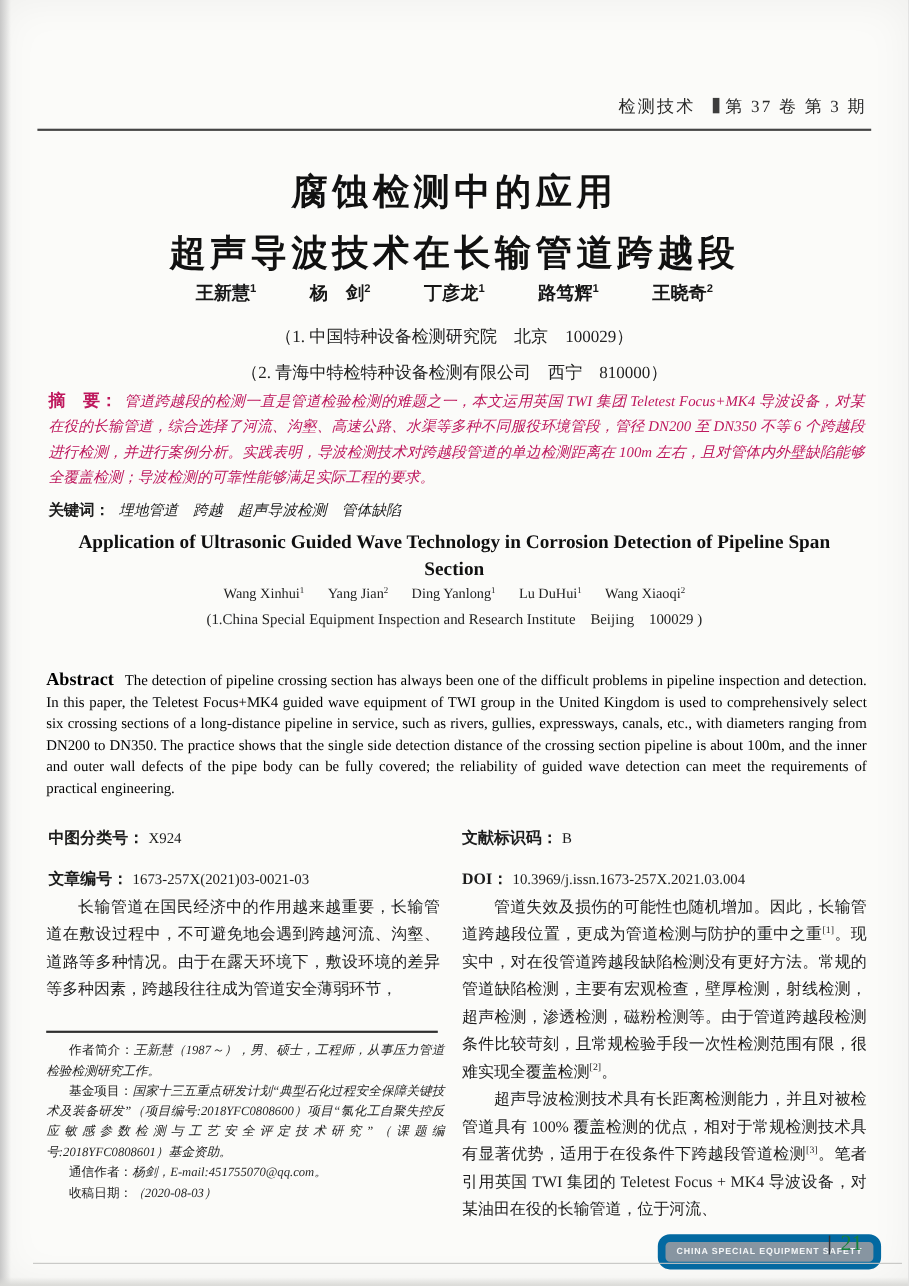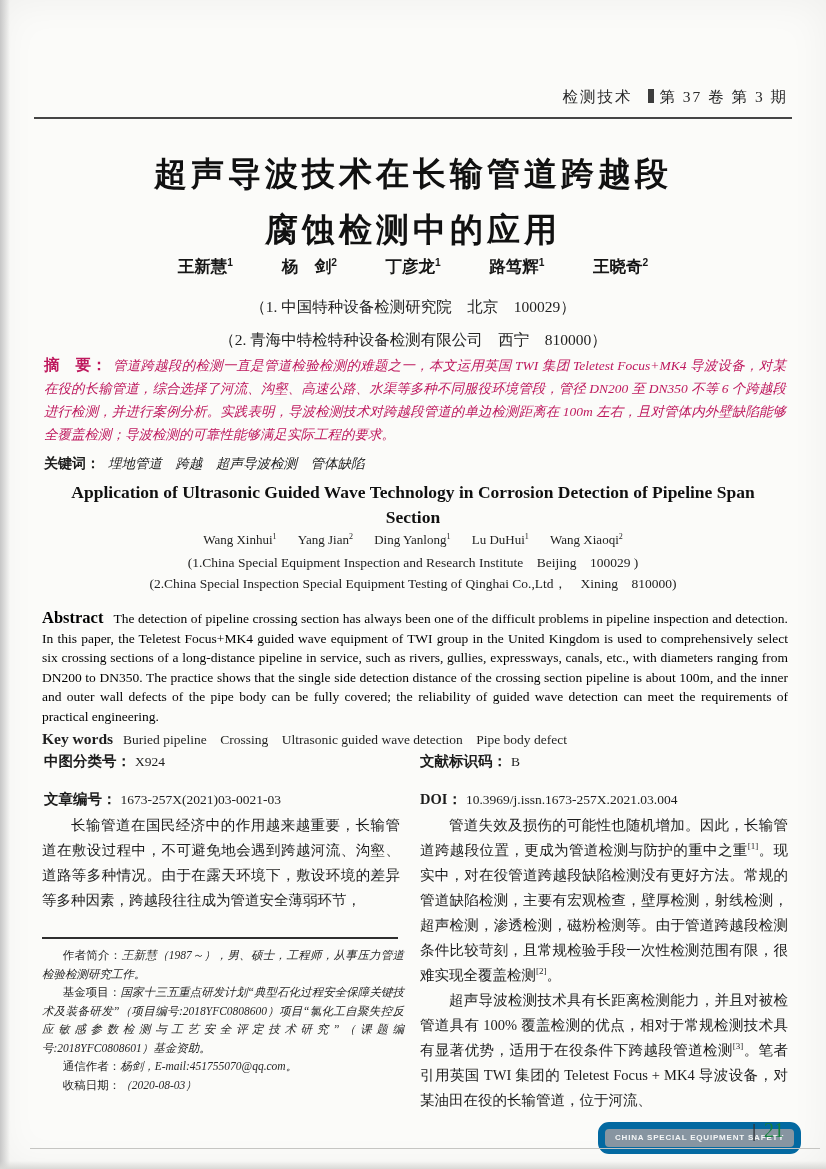--- a/index.html
+++ b/index.html
@@ -84,22 +84,22 @@
 <div class="page">
   <div class="scan-edge-left"></div>
   <div class="scan-edge-bottom"></div>
 
   <div class="journal-header">
     <span>检测技术</span><span class="vol-bar"></span><span>第 37 卷  第 3 期</span>
   </div>
   <div class="header-rule"></div>
 
   <div class="title-cn sans">
+    <div>腐蚀检测中的应用</div>
     <div>超声导波技术在长输管道跨越段</div>
-    <div>腐蚀检测中的应用</div>
   </div>
 
   <div class="authors-cn sans">
     <span class="author"><span>王新慧</span><sup>1</sup></span>
     <span class="author"><span>杨　剑</span><sup>2</sup></span>
     <span class="author"><span>丁彦龙</span><sup>1</sup></span>
     <span class="author"><span>路笃辉</span><sup>1</sup></span>
     <span class="author"><span>王晓奇</span><sup>2</sup></span>
   </div>
 
@@ -121,30 +121,26 @@
   <div class="authors-en">
     <span class="author"><span>Wang Xinhui</span><sup>1</sup></span>
     <span class="author"><span>Yang Jian</span><sup>2</sup></span>
     <span class="author"><span>Ding Yanlong</span><sup>1</sup></span>
     <span class="author"><span>Lu DuHui</span><sup>1</sup></span>
     <span class="author"><span>Wang Xiaoqi</span><sup>2</sup></span>
   </div>
 
   <div class="affils-en">
     <div class="prewrap">(1.China Special Equipment Inspection and Research Institute　Beijing　100029 )</div>
-    <div class="prewrap">(2.China Special Inspection Special Equipment Testing of Qinghai Co.,Ltd，　Xining　810000)</div>
   </div>
 
   <div class="abstract-en">
     <span class="lbl">Abstract</span><span>The detection of pipeline crossing section has always been one of the difficult problems in pipeline inspection and detection. In this paper, the Teletest Focus+MK4 guided wave equipment of TWI group in the United Kingdom is used to comprehensively select six crossing sections of a long-distance pipeline in service, such as rivers, gullies, expressways, canals, etc., with diameters ranging from DN200 to DN350. The practice shows that the single side detection distance of the crossing section pipeline is about 100m, and the inner and outer wall defects of the pipe body can be fully covered; the reliability of guided wave detection can meet the requirements of practical engineering.</span>
   </div>
 
-  <div class="keywords-en">
-    <span class="lbl">Key words</span><span class="prewrap">Buried pipeline　Crossing　Ultrasonic guided wave detection　Pipe body defect</span>
-  </div>
 
   <div class="meta-row1">
     <span><span class="meta-lbl sans">中图分类号：</span><span>X924</span></span>
     <span class="meta-cell-r"><span class="meta-lbl sans">文献标识码：</span><span>B</span></span>
   </div>
   <div class="meta-row2">
     <span><span class="meta-lbl sans">文章编号：</span><span>1673-257X(2021)03-0021-03</span></span>
     <span class="meta-cell-r"><span class="meta-lbl">DOI：</span><span>10.3969/j.issn.1673-257X.2021.03.004</span></span>
   </div>
 

